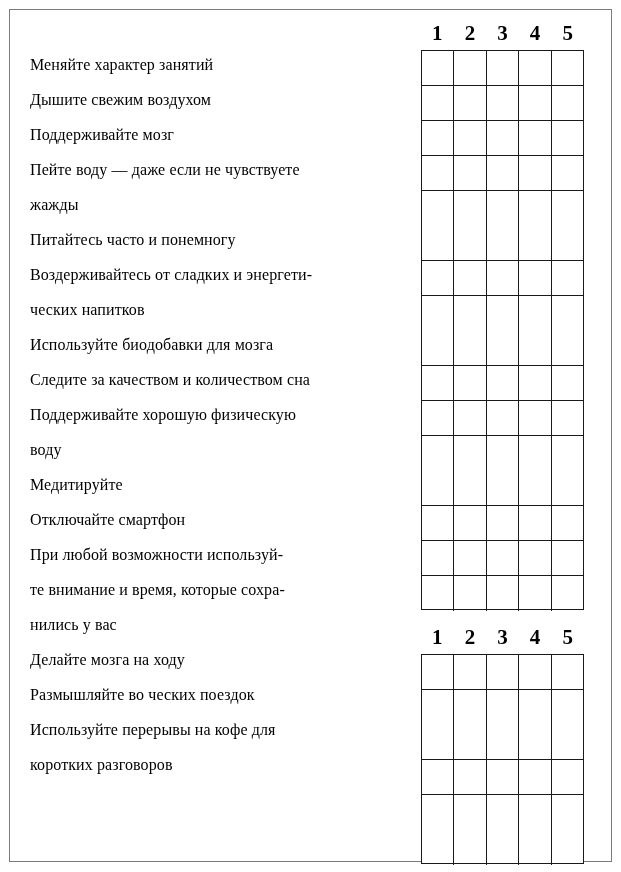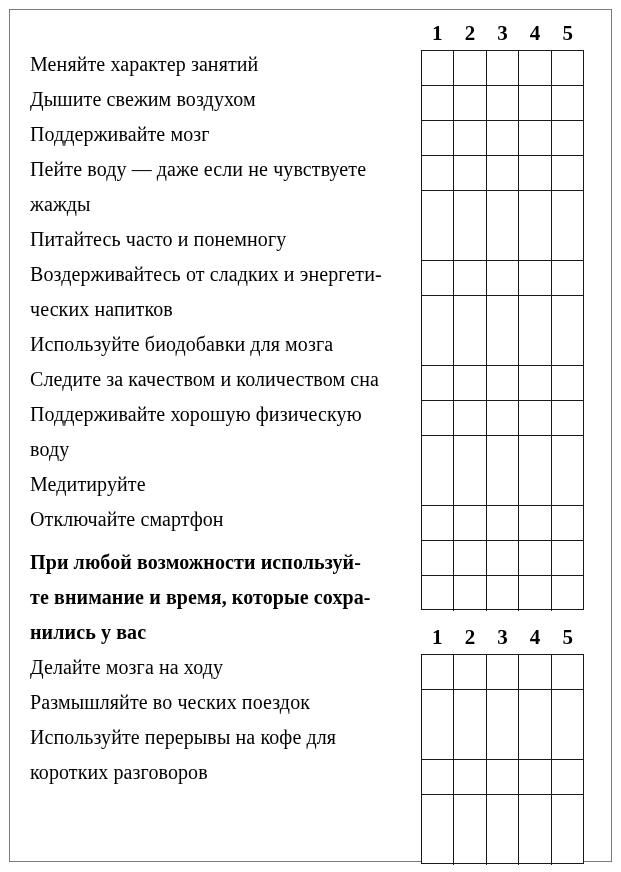--- a/index.html
+++ b/index.html
@@ -31,28 +31,27 @@
   }
 
   
   .text-col {
     position: absolute;
     left: 30px;
     top: 0;
     width: 382px;
   }
   .item {
-    font-size: 20px;
+    font-size: 16px;
     line-height: 35px;
     letter-spacing: 0.1px;
     white-space: pre-line;
   }
   .item.bold {
-    font-weight: bold;
-    margin-top: 8px;
+    font-weight: normal;
   }
 
   
   .rating-table {
     position: absolute;
     box-sizing: border-box;
   }
   .rating-head {
     position: absolute;
     left: 0;

